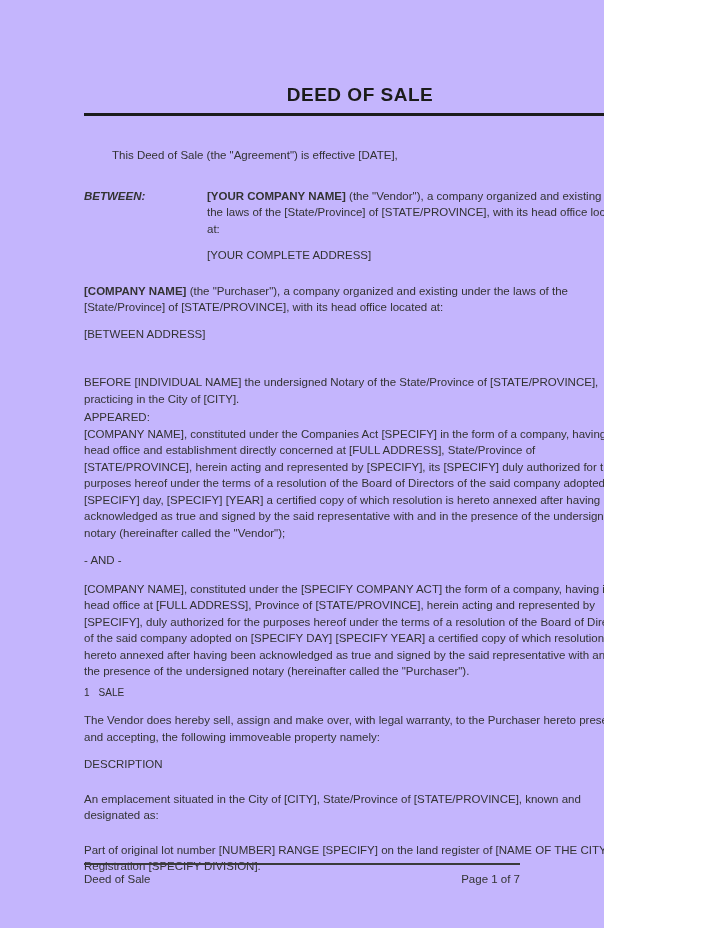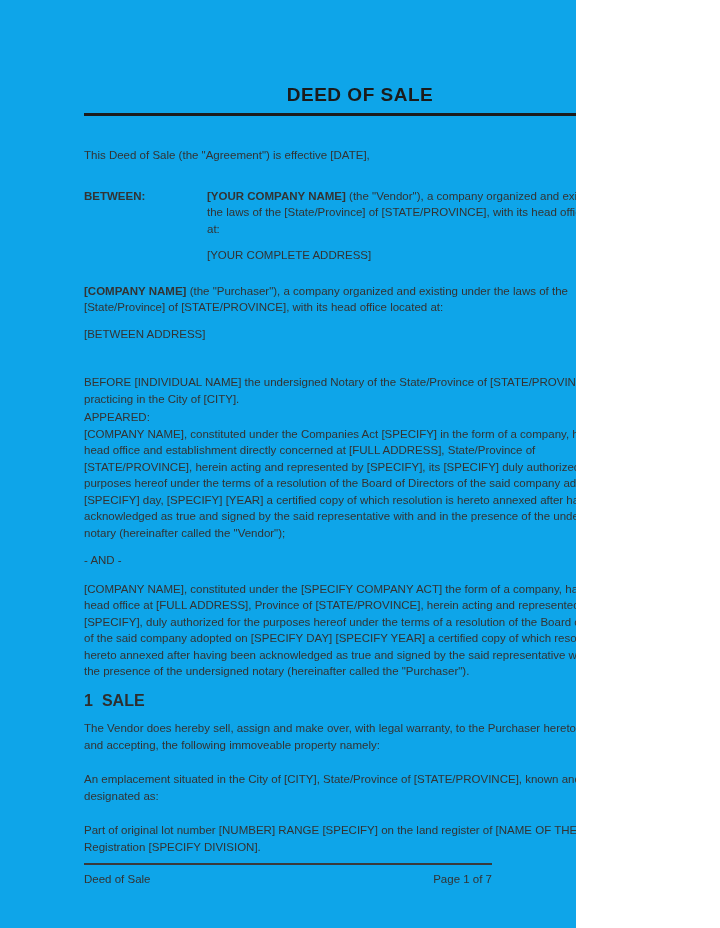--- a/index.html
+++ b/index.html
@@ -1,55 +1,56 @@
 <!DOCTYPE html>
 <html><head>
 <meta charset="utf-8">
 <style>
   html, body { margin: 0; padding: 0; background: #ffffff; }
   .page {
     position: relative;
     width: 576px;
     height: 928px;
-    background: #0ea5e9;
+    background: #c4b5fd;
     font-family: "Liberation Sans", sans-serif;
     font-size: 11.5px;
     line-height: 16.5px;
     color: #333333;
     overflow: hidden;
+    padding-left: 28px;
   }
   .content { position: absolute; left: 84px; top: 0; width: 552px; }
   p { margin: 0; }
 
   .title {
     margin: 84px 0 0 0;
     text-align: center;
     font-size: 19px;
     line-height: 22px;
     font-weight: bold;
     color: #1b1b1b;
     letter-spacing: 0.5px;
   }
   .title-rule { height: 3px; background: #1c1c1c; margin-top: 7px; }
 
-  .intro { margin-top: 31px; }
+  .intro { margin-top: 31px; margin-left: 28px; }
 
   .party { display: flex; margin-top: 24px; }
   .party.second { margin-top: 19px; }
-  .party-label { flex: 0 0 123px; width: 123px; font-weight: bold; }
+  .party-label { flex: 0 0 123px; width: 123px; font-weight: bold; font-style: italic; }
   .party-body { flex: 1; }
   .party-name { font-weight: bold; }
   .party-address { margin-top: 10px; }
 
   .notary { margin-top: 32px; }
   .appeared-label { margin-top: 2px; }
   .and-sep { margin-top: 11px; }
   .purchaser { margin-top: 12px; }
 
-  .sale-heading { margin: 13px 0 0 0; font-size: 16px; line-height: 16.5px; font-weight: bold; color: #2e2e2e; }
+  .sale-heading { margin: 5px 0 0 0; font-size: 10px; line-height: 16.5px; font-weight: normal; color: #2e2e2e; }
   .sale-heading .num { display: inline-block; }
   .sale-heading .lbl { display: inline-block; margin-left: 9px; }
 
   .sale-body { margin-top: 11px; }
   .desc-label { margin-top: 11px; }
   .desc-para { margin-top: 18px; }
 
   .footer {
     position: absolute;
     left: 84px;
@@ -95,20 +96,21 @@
     <p class="appeared-body">[COMPANY NAME], constituted under the Companies Act [SPECIFY] in the form of a company, having its head office and establishment directly concerned at [FULL ADDRESS], State/Province of [STATE/PROVINCE], herein acting and represented by [SPECIFY], its [SPECIFY] duly authorized for the purposes hereof under the terms of a resolution of the Board of Directors of the said company adopted on [SPECIFY] day, [SPECIFY] [YEAR] a certified copy of which resolution is hereto annexed after having been acknowledged as true and signed by the said representative with and in the presence of the undersigned notary (hereinafter called the "Vendor");</p>
 
     <p class="and-sep">- AND -</p>
 
     <p class="purchaser">[COMPANY NAME], constituted under the [SPECIFY COMPANY ACT] the form of a company, having its head office at [FULL ADDRESS], Province of [STATE/PROVINCE], herein acting and represented by [SPECIFY], duly authorized for the purposes hereof under the terms of a resolution of the Board of Directors of the said company adopted on [SPECIFY DAY] [SPECIFY YEAR] a certified copy of which resolution is hereto annexed after having been acknowledged as true and signed by the said representative with and in the presence of the undersigned notary (hereinafter called the "Purchaser").</p>
 
     <h2 class="sale-heading"><span class="num">1</span><span class="lbl">SALE</span></h2>
 
     <p class="sale-body">The Vendor does hereby sell, assign and make over, with legal warranty, to the Purchaser hereto present and accepting, the following immoveable property namely:</p>
 
+    <p class="desc-label">DESCRIPTION</p>
 
     <p class="desc-para">An emplacement situated in the City of [CITY], State/Province of [STATE/PROVINCE], known and designated as:</p>
 
     <p class="desc-para">Part of original lot number [NUMBER] RANGE [SPECIFY] on the land register of [NAME OF THE CITY], Registration [SPECIFY DIVISION].</p>
 
   </div>
 
   <div class="footer">
     <span>Deed of Sale</span>
     <span>Page 1 of 7</span>

